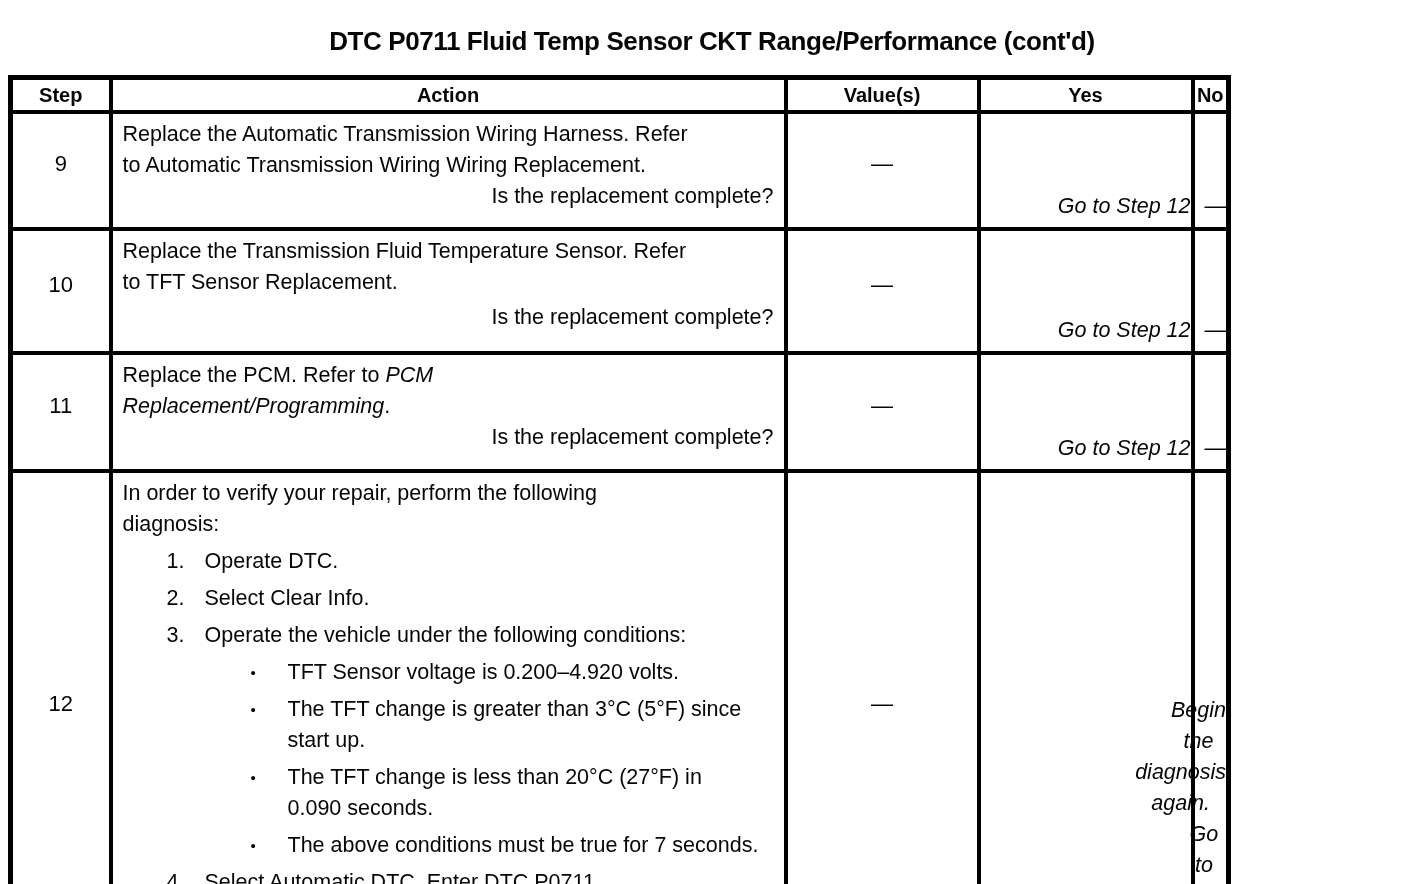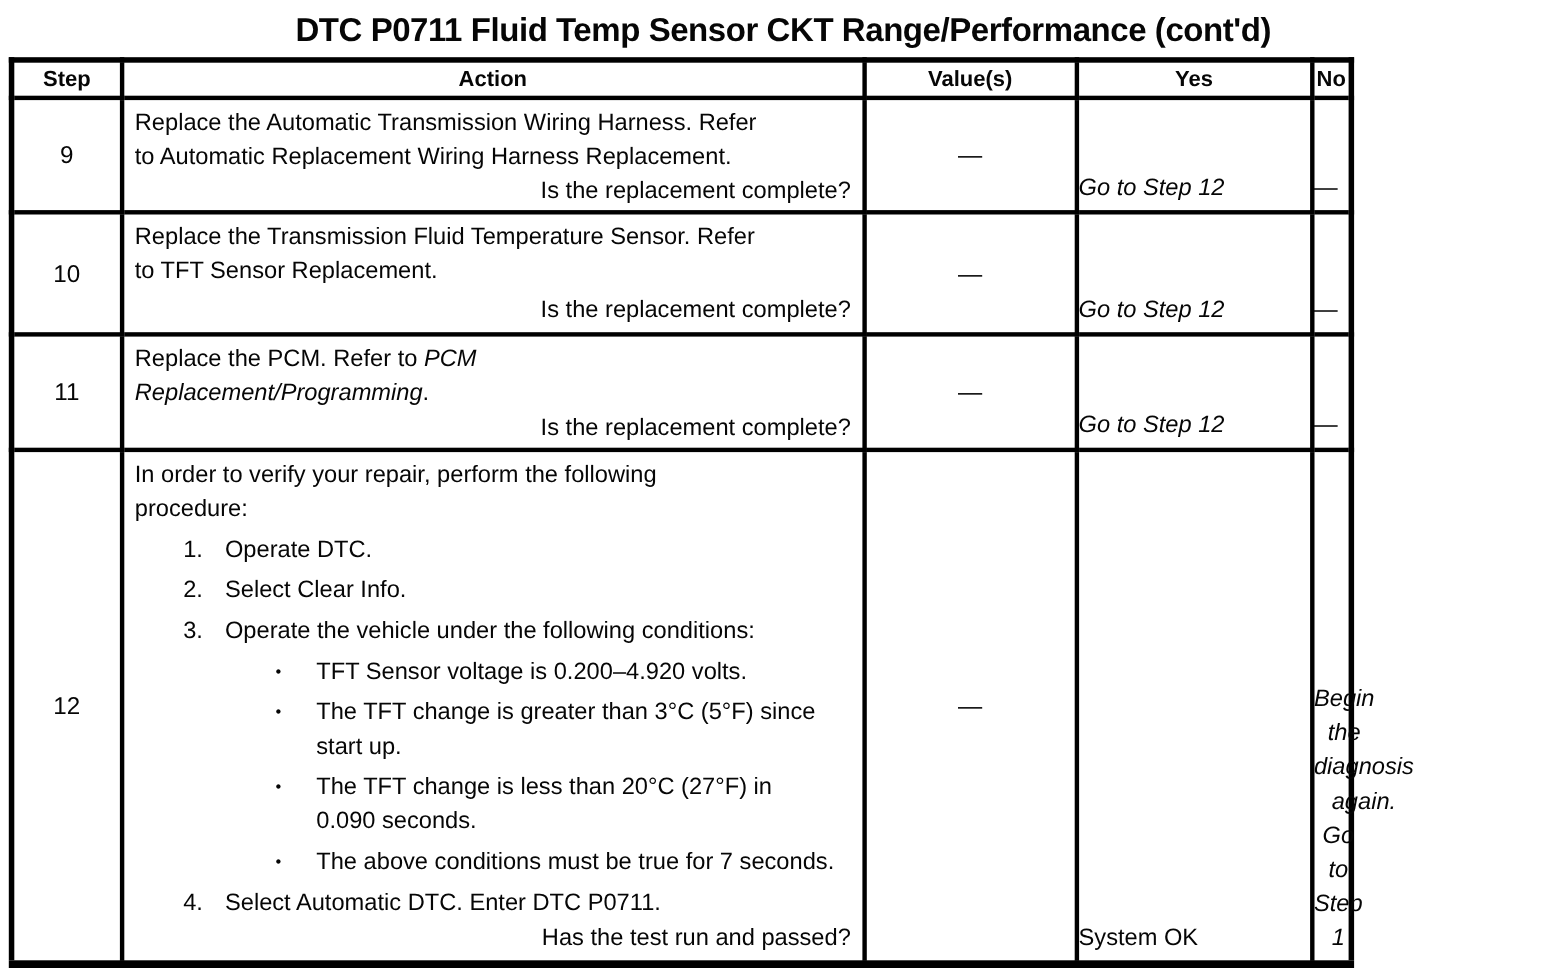--- a/index.html
+++ b/index.html
@@ -5,24 +5,24 @@
   html, body {
     margin: 0; padding: 0;
     width: 1424px; height: 884px;
     background: #ffffff;
     font-family: "Liberation Sans", sans-serif;
     color: #060606;
     overflow: hidden;
     -webkit-font-smoothing: antialiased;
   }
   .page-title {
-    margin: 3px;
+    margin: 16px;
     padding-top: 7px;
     text-align: center;
-    font-size: 30px;
+    font-size: 26px;
     font-weight: bold;
     letter-spacing: -0.4px;
     line-height: 36px;
   }
   table.diag {
     border-collapse: collapse;
     table-layout: fixed;
     width: 1223px;
     margin: 6px 0 0 8px;
     border: 5px solid #000;
@@ -41,24 +41,25 @@
     align-items: center; justify-content: center;
     font-weight: bold; font-size: 20px;
   }
   .h9  { height: 100px; }
   .h10 { height: 107px; }
   .h11 { height: 101px; }
   .h12 { height: 462px; }
   .step-cb  { align-items: center; justify-content: center; font-size: 22px; }
   .value-cb { align-items: center; justify-content: center; font-size: 22px; }
   .yes-cb, .no-cb {
-    align-items: flex-start; justify-content: flex-end;
+    align-items: flex-end; justify-content: flex-end;
     text-align: center;
     padding-bottom: 5px;
     line-height: 31px;
+    margin-top: 13px;
   }
   .action-cb { padding: 5px 10px 5px 10px; line-height: 31px; }
   .aline { white-space: nowrap; }
   .q { margin-top: auto; text-align: right; }
   .it { font-style: italic; }
   .numlist { margin-left: 44px; }
   .num-item { display: flex; margin-top: 6px; }
   .num { width: 38px; flex: none; }
   .bullets { margin-left: 84px; }
   .bullet-item { display: flex; margin-top: 6px; }
@@ -99,21 +100,21 @@
   </thead>
   <tbody>
 
     <tr>
       <td>
           <div class="cb step-cb h9">9</div>
         </td>
       <td>
         <div class="cb action-cb h9">
           <div class="aline"><span>Replace the Automatic Transmission Wiring Harness. Refer</span><span class="it"></span><span></span></div>
-          <div class="aline"><span>to Automatic Replacement Wiring Harness Replacement.</span><span class="it"></span><span></span></div>
+          <div class="aline"><span>to Automatic Transmission Wiring Wiring Replacement.</span><span class="it"></span><span></span></div>
           <div class="q">Is the replacement complete?</div>
         </div>
       </td>
       <td>
           <div class="cb value-cb h9">—</div>
         </td>
       <td>
           <div class="cb yes-cb h9">
             <div class="it">Go to Step 12</div>
           </div>
@@ -177,21 +178,21 @@
         </td>
     </tr>
 
     <tr>
       <td>
           <div class="cb step-cb h12">12</div>
         </td>
       <td>
         <div class="cb action-cb h12">
           <div class="aline">In order to verify your repair, perform the following</div>
-          <div class="aline">procedure:</div>
+          <div class="aline">diagnosis:</div>
           <div class="numlist">
             <div class="num-item">
                 <span class="num">1.</span>
                 <span class="itxt">Operate DTC.</span>
               </div>
             <div class="num-item">
                 <span class="num">2.</span>
                 <span class="itxt">Select Clear Info.</span>
               </div>
             <div class="num-item">

